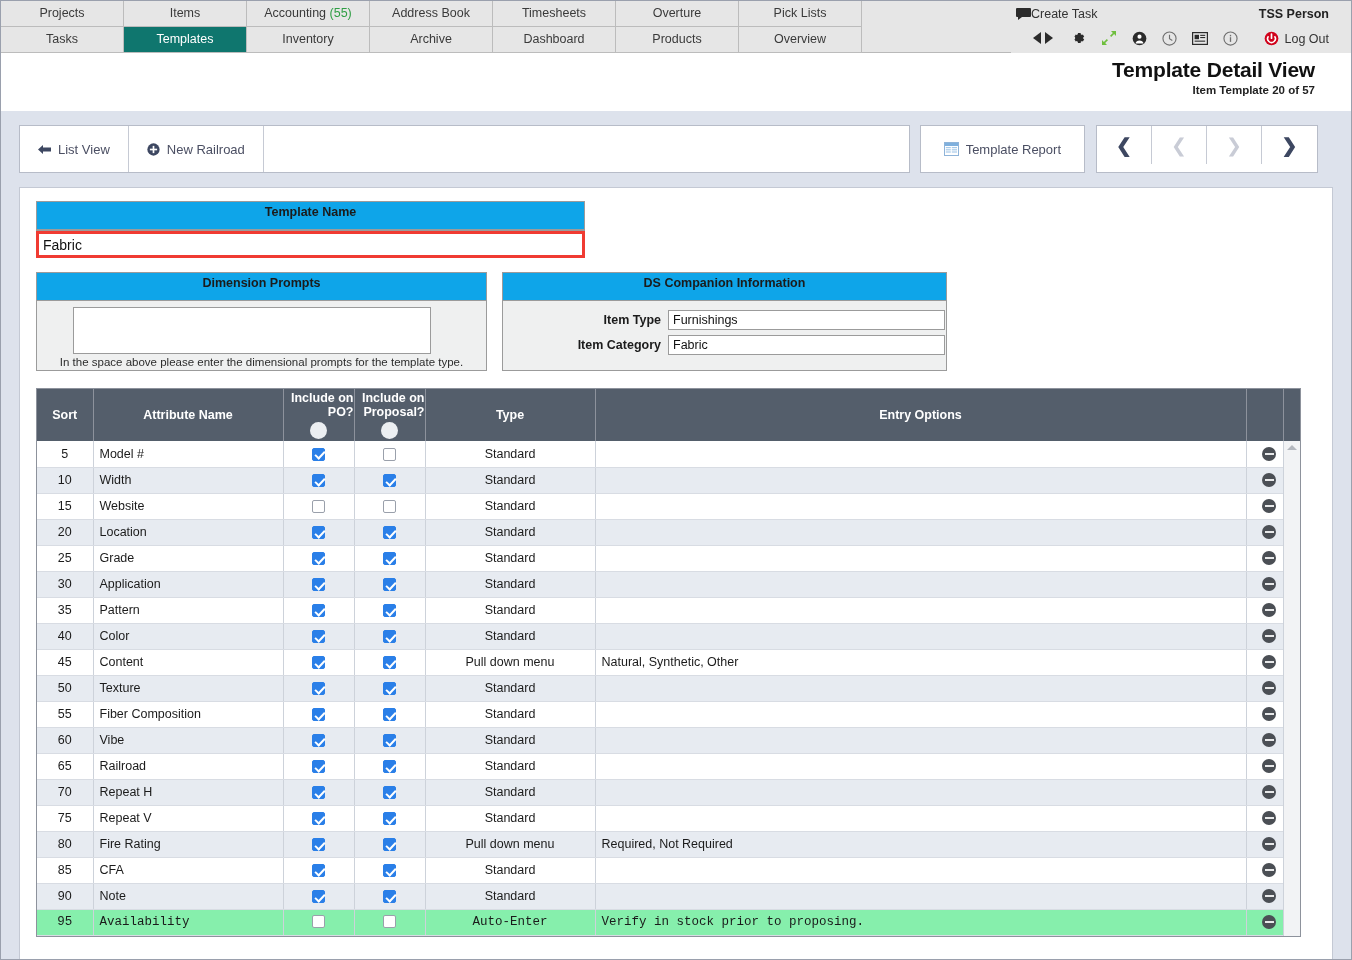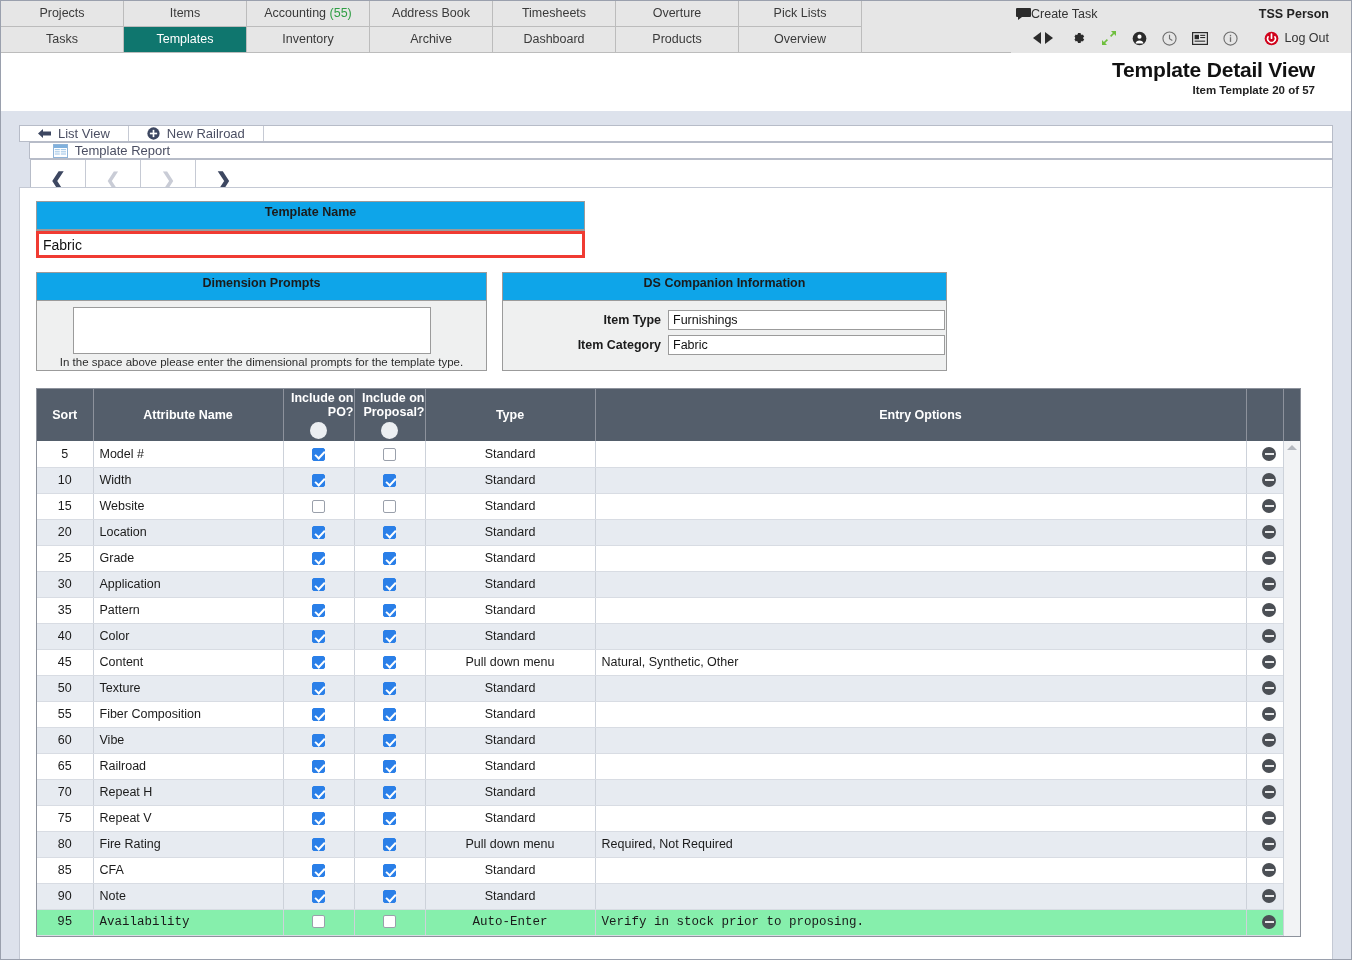--- a/index.html
+++ b/index.html
@@ -68,21 +68,21 @@
     position: absolute; left: 5px;
     display: flex; align-items: center; gap: 0;
     font-size: 12.5px; color: #333;
   }
   .tss-person {
     position: absolute; right: 22px;
     font-size: 12.5px; font-weight: bold; color: #222;
   }
   .logout {
     position: absolute; right: 22px;
-    display: flex; align-items: center; gap: 6px;
+    display: flex; align-items: flex-end; gap: 6px;
     font-size: 12.5px; color: #333;
   }
   .icons-row {
     position: absolute; left: 20px;
     display: flex; align-items: center; gap: 15px;
   }
   .ic { display: inline-flex; align-items:center; justify-content:center; }
 
   
   .titlebar {
@@ -105,21 +105,20 @@
     padding: 14px 18px 0 18px;
     height: 849px;
     position: relative;
   }
 
   
   .toolbar {
     display: flex;
     height: 48px;
     position: relative;
-    flex-direction: column;
   }
   .tb-group {
     display: flex;
     border: 1px solid #b7bcc8;
     background: #fff;
   }
   .tb-btn {
     display: flex; align-items: center; justify-content: center;
     gap: 7px;
     font-size: 13px; color: #4b4f63;

